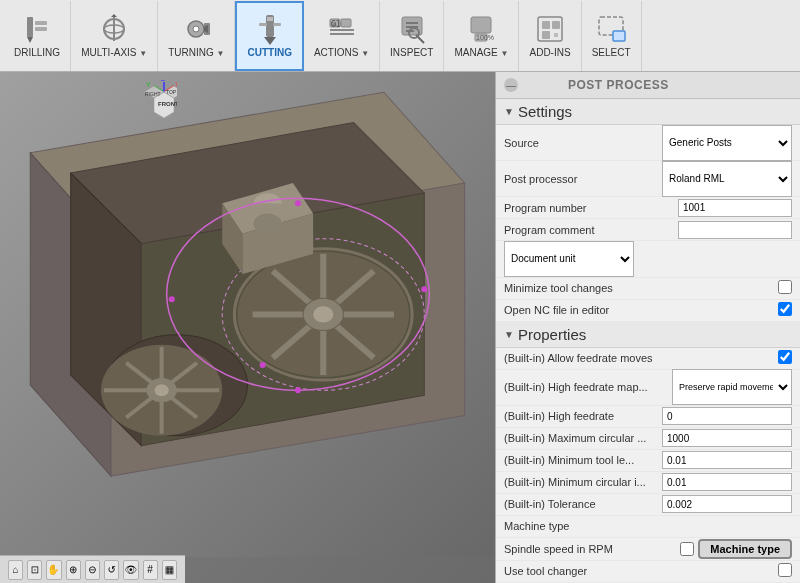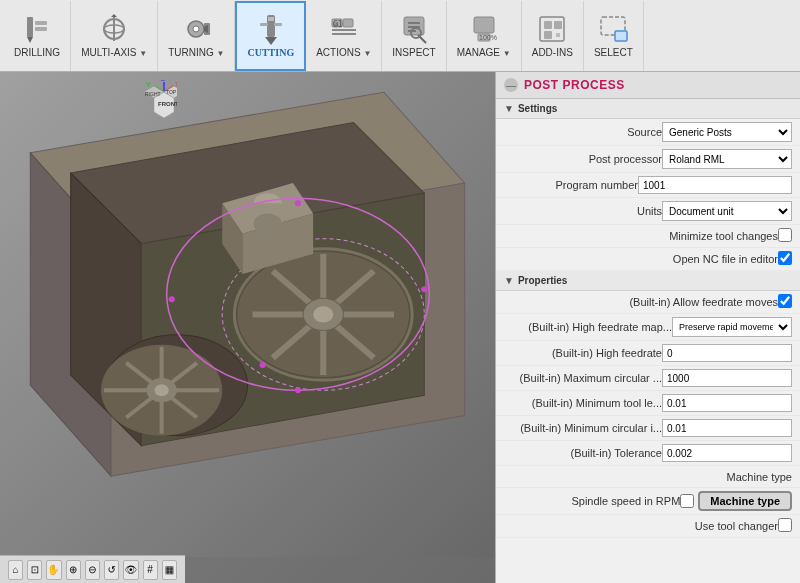--- a/index.html
+++ b/index.html
@@ -105,68 +105,68 @@
       background: #c0c0c0;
       border-radius: 50%;
       display: flex; align-items: center; justify-content: center;
       cursor: pointer;
       font-size: 10px;
       color: #666;
     }
     .panel-title {
       font-weight: bold;
       font-size: 12px;
-      color: #be185d;
+      color: #737373;
       letter-spacing: 0.5px;
+      margin-left: 44px;
     }
 
     
     .section-header {
       display: flex;
       align-items: center;
       padding: 4px 8px;
       background: #e8e8e8;
       border-bottom: 1px solid #d0d0d0;
       cursor: pointer;
       gap: 4px;
     }
     .section-arrow { font-size: 10px; color: #555; }
-    .section-title { font-weight: bold; font-size: 10px; color: #333; }
+    .section-title { font-weight: normal; font-size: 15px; color: #333; }
 
     
     .form-row {
       display: flex;
       align-items: center;
       padding: 3px 8px;
       border-bottom: 1px solid #e8e8e8;
       min-height: 22px;
     }
     .form-label {
       flex: 1;
       color: #333;
       font-size: 11px;
       white-space: nowrap;
       overflow: hidden;
       text-overflow: ellipsis;
-      text-align: right;
     }
     .form-control {
       flex: 0 0 auto;
     }
     .form-select {
       width: 130px;
-      height: 20px;
+      height: 36px;
       font-size: 10px;
       border: 1px solid #b0b0b0;
       background: white;
       padding: 0 2px;
       cursor: pointer;
     }
     .form-input {
-      width: 154px;
+      width: 114px;
       height: 18px;
       font-size: 10px;
       border: 1px solid #b0b0b0;
       background: white;
       padding: 0 4px;
     }
     .form-checkbox {
       width: 14px; height: 14px;
       cursor: pointer;
     }
@@ -254,21 +254,21 @@
   <div class="toolbar-item" style="border: 2px solid #4a90d9; background: #ddeeff;">
     <div class="toolbar-icon">
       <svg width="32" height="32" viewBox="0 0 32 32">
         <rect x="12" y="2" width="8" height="22" rx="2" fill="#888"></rect>
         <rect x="13" y="4" width="6" height="4" fill="#bbb"></rect>
         <polygon points="10,24 22,24 16,32" fill="#666"></polygon>
         <rect x="5" y="10" width="8" height="3" rx="1" fill="#aaa"></rect>
         <rect x="19" y="10" width="8" height="3" rx="1" fill="#aaa"></rect>
       </svg>
     </div>
-    <span class="toolbar-label" style="font-weight:bold;color:#2266aa;font-family:Liberation Serif, serif;">CUTTING</span>
+    <span class="toolbar-label" style="font-weight:bold;color:#2266aa;">CUTTING</span>
   </div>
 
   <div class="toolbar-item">
     <div class="toolbar-icon">
       <svg width="32" height="32" viewBox="0 0 32 32">
         <rect x="4" y="6" width="10" height="8" rx="1" fill="#aaa" stroke="#888"></rect>
         <text x="5" y="14" font-size="8" fill="#555" font-family="monospace">G1</text>
         <text x="5" y="13" font-size="5" fill="#555" font-family="monospace">G1</text>
         <text x="14" y="13" font-size="5" fill="#555" font-family="monospace">G2</text>
         <rect x="15" y="6" width="10" height="8" rx="1" fill="#aaa" stroke="#888"></rect>
@@ -464,23 +464,28 @@
       </div>
     </div>
 
     <div class="form-row">
       <span class="form-label">Program number</span>
       <div class="form-control">
         <input class="form-input" type="text" value="1001" style="">
       </div>
     </div>
 
-
-    <div class="form-row">
-      <span class="form-label">Units</span>
+    <div class="form-row">
+      <span class="form-label">Program comment</span>
+      <div class="form-control">
+        <input class="form-input" type="text" value="" style="">
+      </div>
+    </div>
+
+    <div class="form-row">
       <div class="form-control">
         <select class="form-select">
           <option>Document unit</option>
         </select>
       </div>
     </div>
 
     <div class="form-row">
       <span class="form-label">Minimize tool changes</span>
       <div class="form-control">

